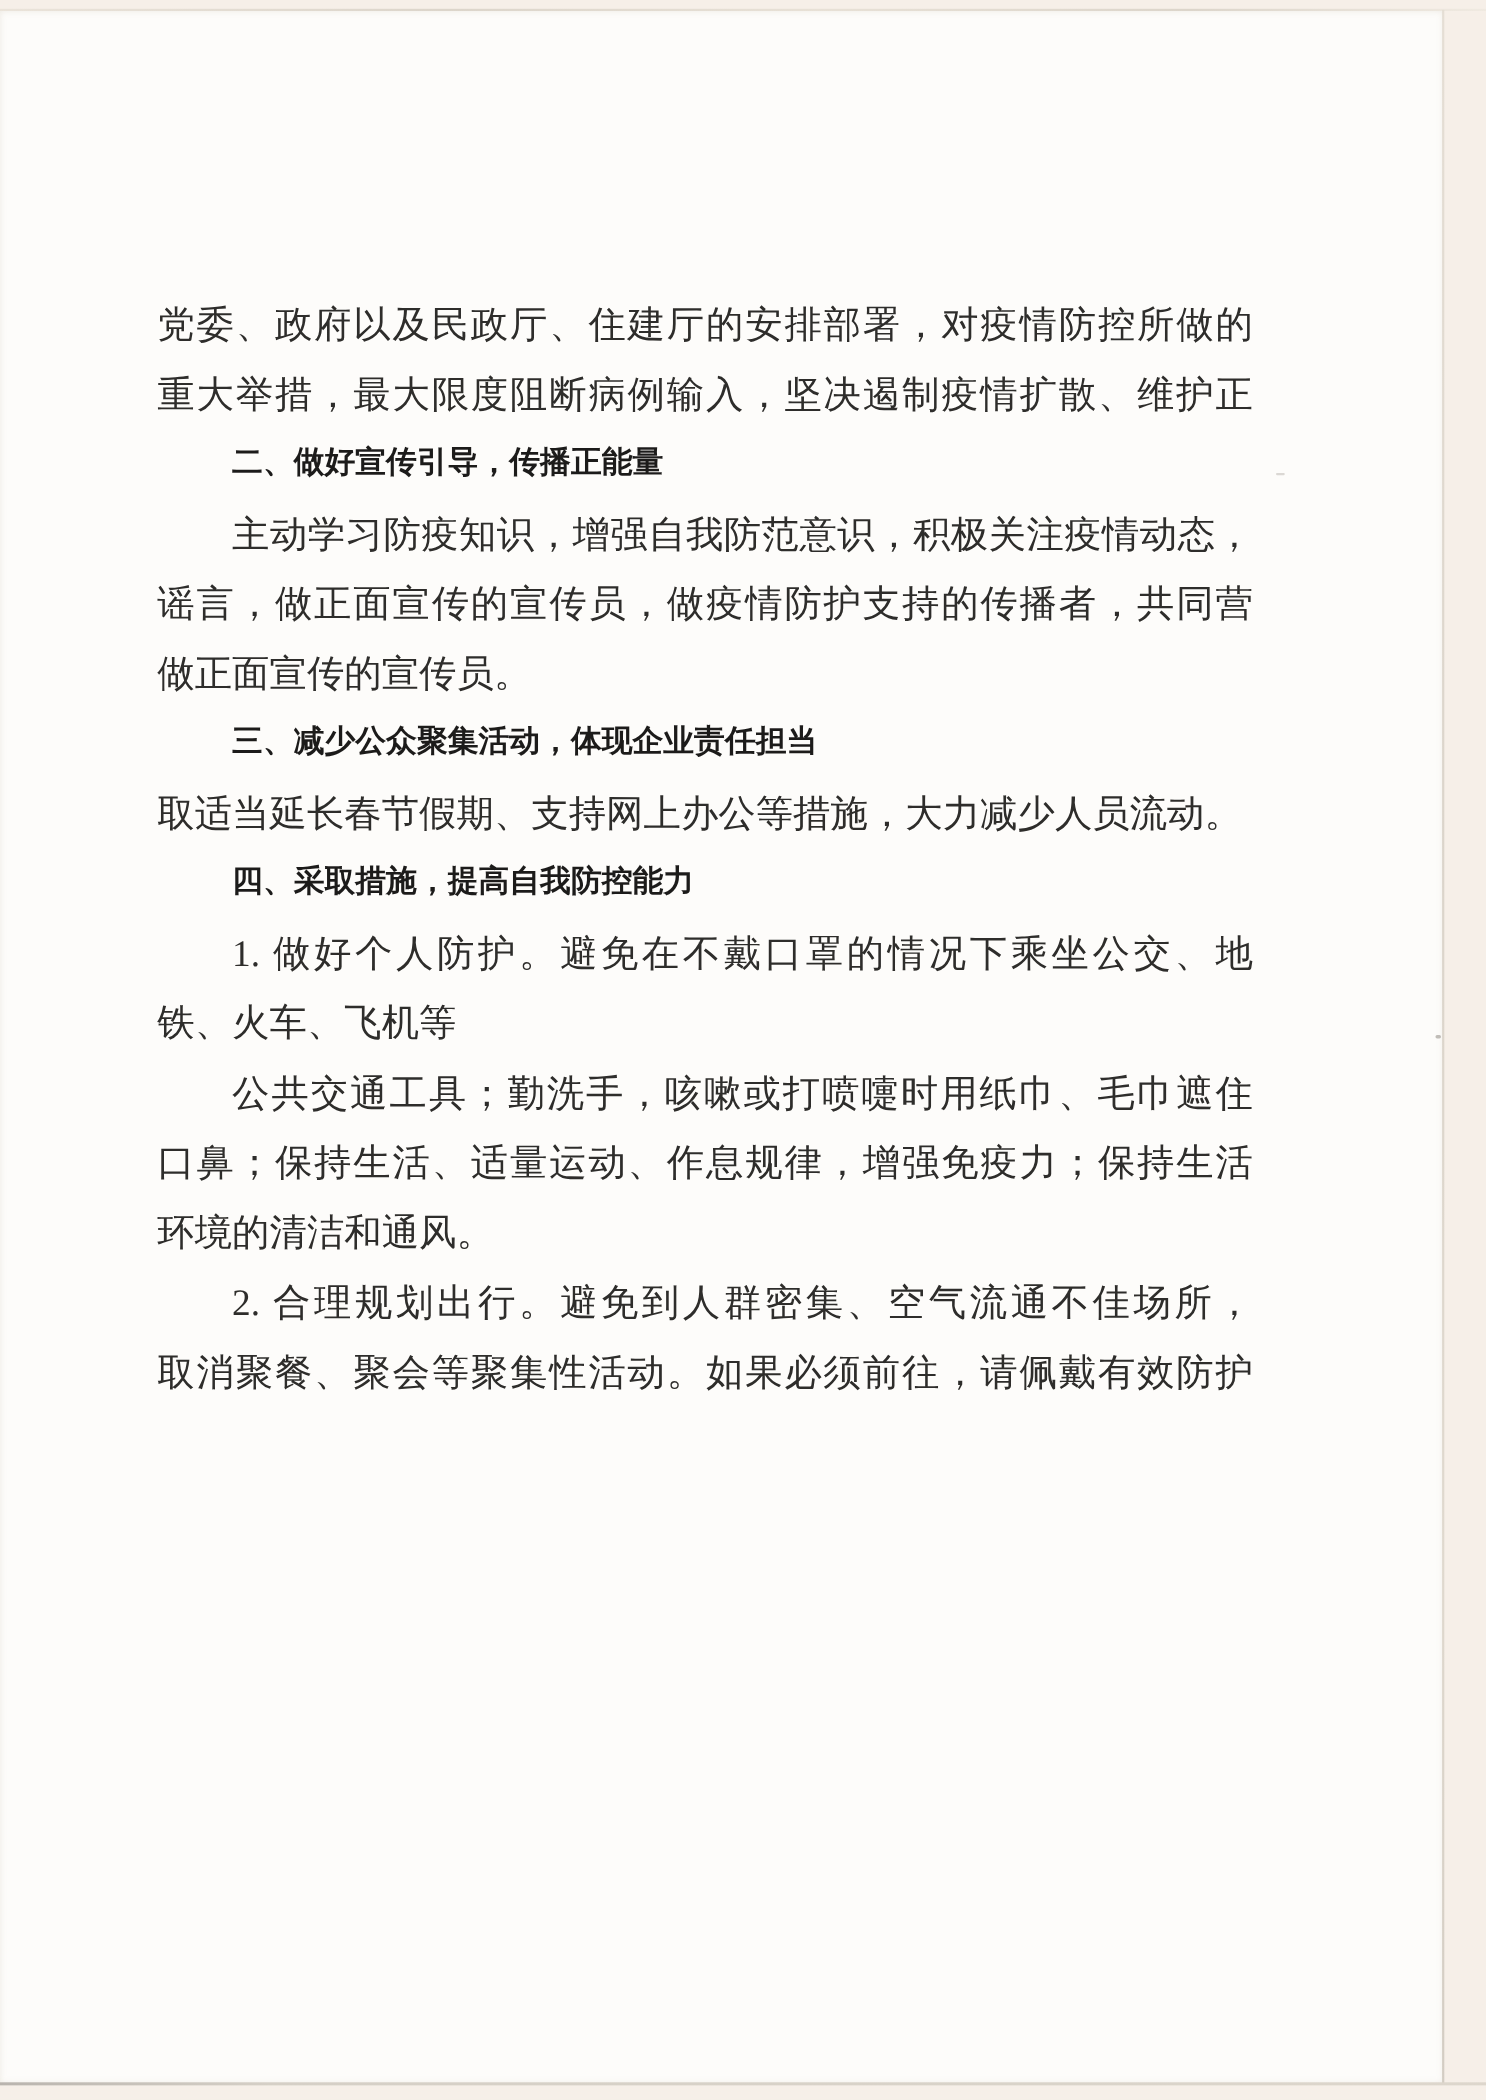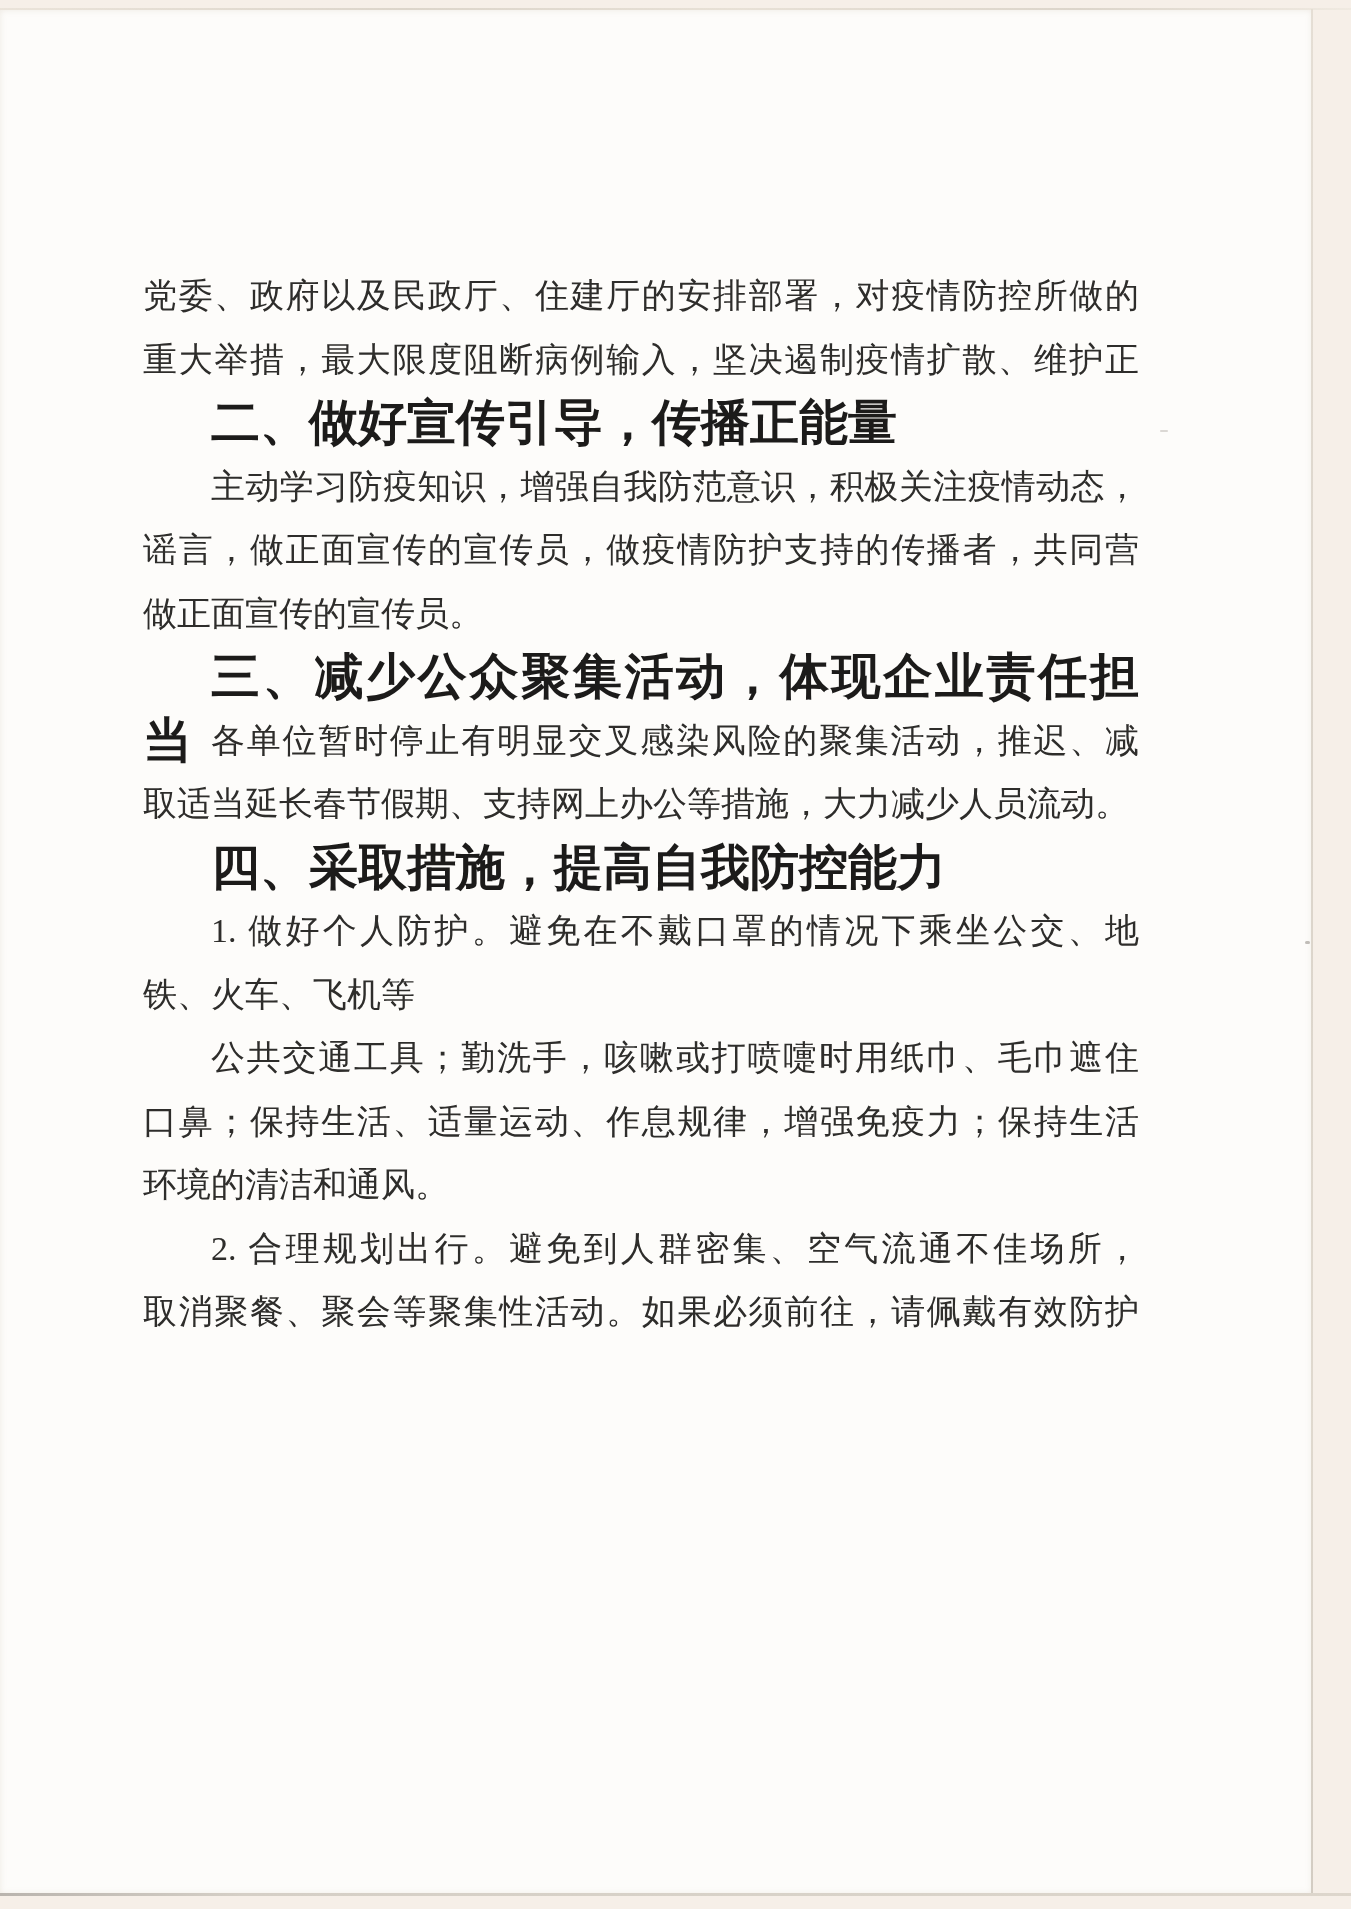--- a/index.html
+++ b/index.html
@@ -100,23 +100,23 @@
     white-space: normal;
     font-weight: 400;
   }
   .line.fill {
     text-align-last: justify;
   }
   .line.indent {
     text-indent: 68px;
   }
   .line.heading {
-    font-family: Liberation Sans, sans-serif;
+    font-family: Liberation Mono, monospace;
     font-weight: 700;
-    font-size: 49px;
+    font-size: 28px;
     color: var(--heading-color, #1c1b1a);
     text-align-last: left;
   }
 </style>
 </head>
 <body>
 
 <div class="sheet"></div>
 <div class="edge-top"></div>
 <div class="edge-right"></div>
@@ -126,21 +126,20 @@
 <div class="speck-b"></div>
 
 <div class="text-block">
     <div class="line fill">党委、政府以及民政厅、住建厅的安排部署，对疫情防控所做的</div>
     <div class="line fill">重大举措，最大限度阻断病例输入，坚决遏制疫情扩散、维护正</div>
     <div class="line heading indent">二、做好宣传引导，传播正能量</div>
     <div class="line indent fill">主动学习防疫知识，增强自我防范意识，积极关注疫情动态，</div>
     <div class="line fill">谣言，做正面宣传的宣传员，做疫情防护支持的传播者，共同营</div>
     <div class="line">做正面宣传的宣传员。</div>
     <div class="line heading indent">三、减少公众聚集活动，体现企业责任担当</div>
-    <div class="line indent fill">各单位暂时停止有明显交叉感染风险的聚集活动，推迟、减</div>
     <div class="line">取适当延长春节假期、支持网上办公等措施，大力减少人员流动。</div>
     <div class="line heading indent">四、采取措施，提高自我防控能力</div>
     <div class="line indent fill">1. 做好个人防护。避免在不戴口罩的情况下乘坐公交、地</div>
     <div class="line">铁、火车、飞机等</div>
     <div class="line indent fill">公共交通工具；勤洗手，咳嗽或打喷嚏时用纸巾、毛巾遮住</div>
     <div class="line fill">口鼻；保持生活、适量运动、作息规律，增强免疫力；保持生活</div>
     <div class="line">环境的清洁和通风。</div>
     <div class="line indent fill">2. 合理规划出行。避免到人群密集、空气流通不佳场所，</div>
     <div class="line fill">取消聚餐、聚会等聚集性活动。如果必须前往，请佩戴有效防护</div>
   </div>

